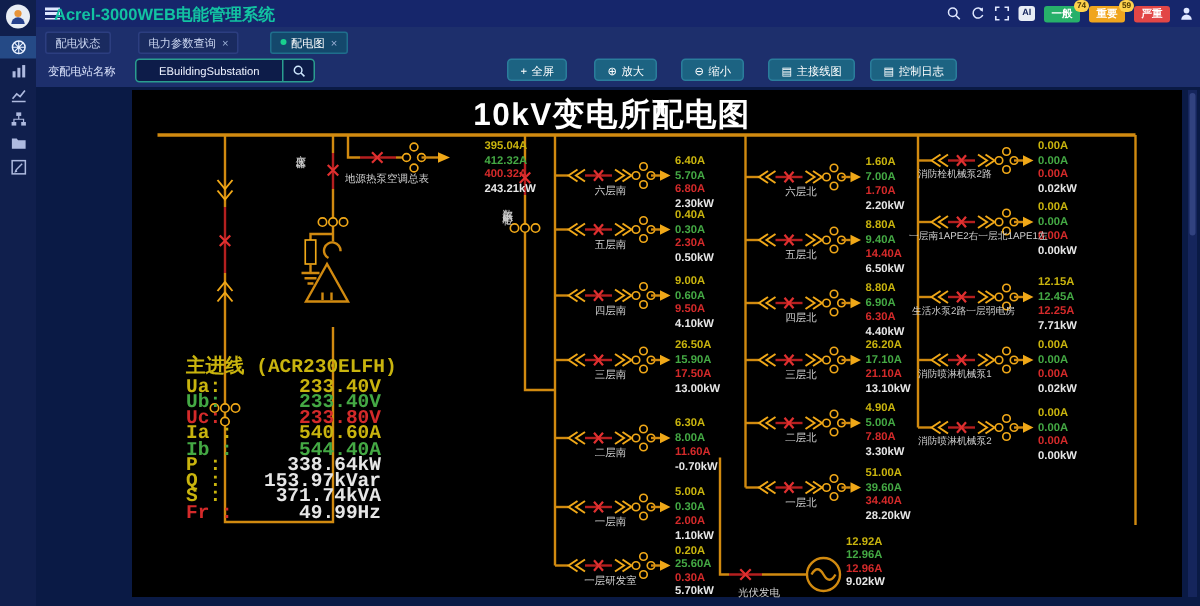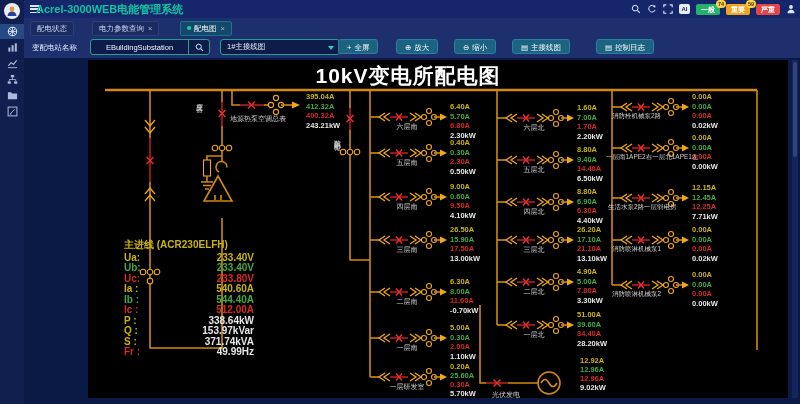--- a/index.html
+++ b/index.html
@@ -60,21 +60,21 @@
   .chv{stroke:#f0a818;stroke-width:1.3;fill:none;}
   .mc{stroke:#f0a818;stroke-width:1.1;fill:#000;}
   .ah{fill:#f0a818;}
 
   .vals{position:absolute;width:46px;font-size:7.5px;font-weight:bold;line-height:9.5px;white-space:nowrap;}
   .vals span{display:block;}
   .vy{color:#c9b40e;} .vg{color:#44a944;} .vr{color:#d42a2a;} .vw{color:#e6e6e6;}
   .flabel{position:absolute;font-size:7px;color:#cfcfcf;text-align:center;white-space:nowrap;}
   .vlabel{position:absolute;font-size:7px;color:#cfcfcf;writing-mode:vertical-lr;letter-spacing:1px;}
 
-  .incoming{position:absolute;left:36px;top:180px;width:130px;font-size:10px;font-weight:bold;line-height:10.5px;}
+  .incoming{position:absolute;left:36px;top:180px;width:130px;font-size:13px;font-weight:bold;line-height:10.5px;font-family:Liberation Mono, monospace;}
   .incoming .ttl{color:#c9b40e;margin-bottom:2px;white-space:nowrap;}
   .irow{display:flex;white-space:nowrap;justify-content:space-between;}
   .irow .k{width:22px;}
   .cy{color:#c9b40e;} .cg{color:#44a944;} .cr{color:#d42a2a;} .cw{color:#e6e6e6;}
 </style>
 </head>
 <body>
 
 <div class="page">
 
@@ -165,26 +165,25 @@
     <div class="tb-label">变配电站名称</div>
     <div class="tb-input">
       <input value="EBuildingSubstation" style="">
       <div class="seg">
           <svg viewBox="0 0 12 12" width="9" height="9">
             <circle cx="5" cy="5" r="3.4" fill="none" stroke="#cfe8ff" stroke-width="1.3"></circle>
             <path d="M7.6,7.6 L10.6,10.6" stroke="#cfe8ff" stroke-width="1.4"></path>
           </svg>
         </div>
     </div>
-    <div class="tb-select"><span>1#主接线图</span><span class="caret"></span></div>
     <button class="tb-btn" style="left:314px"><span class="bic">+</span><span>全屏</span></button>
     <button class="tb-btn" style="left:372px"><span class="bic">⊕</span><span>放大</span></button>
     <button class="tb-btn" style="left:430px"><span class="bic">⊖</span><span>缩小</span></button>
     <button class="tb-btn" style="left:488px"><span class="bic">▤</span><span>主接线图</span></button>
-    <button class="tb-btn" style="left:572px"><span class="bic">▤</span><span>控制日志</span></button>
+    <button class="tb-btn" style="left:556px"><span class="bic">▤</span><span>控制日志</span></button>
   </div>
 
   <div class="bg"></div>
 
   <div class="canvas">
     <div class="dg-title">10kV变电所配电图</div>
 
     <svg class="wiring" width="700" height="338" viewBox="0 0 700 338">
       <defs>
         <symbol id="frow" overflow="visible">
@@ -275,21 +274,21 @@
       <use href="#frow" x="524" y="47"></use>
       <use href="#frow" x="524" y="88"></use>
       <use href="#frow" x="524" y="138"></use>
       <use href="#frow" x="524" y="180"></use>
       <use href="#frow" x="524" y="225"></use>
     </svg>
 
     <div class="vlabel" style="left:106px;top:38px">变压器</div>
     <div class="vlabel" style="left:244px;top:74px">数据中心柜</div>
 
-    <div class="vals" style="left:218px;top:32px">
+    <div class="vals" style="left:235px;top:32px">
       <span class="vy">395.04A</span>
         <span class="vg">412.32A</span>
         <span class="vr">400.32A</span>
         <span class="vw">243.21kW</span>
     </div>
     <div class="flabel" style="left:128px;top:54px;width:84px">地源热泵空调总表</div>
 
     <div class="incoming">
       <div class="ttl">主进线  (ACR230ELFH)</div>
       <div class="irow cy">
@@ -304,24 +303,20 @@
           <span class="k">Uc:</span>
           <span>233.80V</span>
         </div>
       <div class="irow cy">
           <span class="k">Ia :</span>
           <span>540.60A</span>
         </div>
       <div class="irow cg">
           <span class="k">Ib :</span>
           <span>544.40A</span>
-        </div>
-      <div class="irow cr">
-          <span class="k">Ic :</span>
-          <span>512.00A</span>
         </div>
       <div class="irow">
           <span class="k cy">P  :</span>
           <span class="cw">338.64kW</span>
         </div>
       <div class="irow">
           <span class="k cy">Q  :</span>
           <span class="cw">153.97kVar</span>
         </div>
       <div class="irow">
@@ -456,21 +451,21 @@
       </div>
     <div class="flabel" style="left:524px;top:185px;font-size:6.5px;text-align:left">消防喷淋机械泵1</div>
     <div class="vals" style="left:604px;top:210px">
         <span class="vy">0.00A</span>
         <span class="vg">0.00A</span>
         <span class="vr">0.00A</span>
         <span class="vw">0.00kW</span>
       </div>
     <div class="flabel" style="left:524px;top:230px;font-size:6.5px;text-align:left">消防喷淋机械泵2</div>
 
-    <div class="vals" style="left:492px;top:296px;line-height:9px">
+    <div class="vals" style="left:476px;top:296px;line-height:9px">
         <span class="vy">12.92A</span>
         <span class="vg">12.96A</span>
         <span class="vr">12.96A</span>
         <span class="vw">9.02kW</span>
       </div>
     <div class="flabel" style="left:388px;top:330px;width:60px">光伏发电</div>
   </div>
 
   <div class="scrollbar">
       <div class="thumb"></div>

